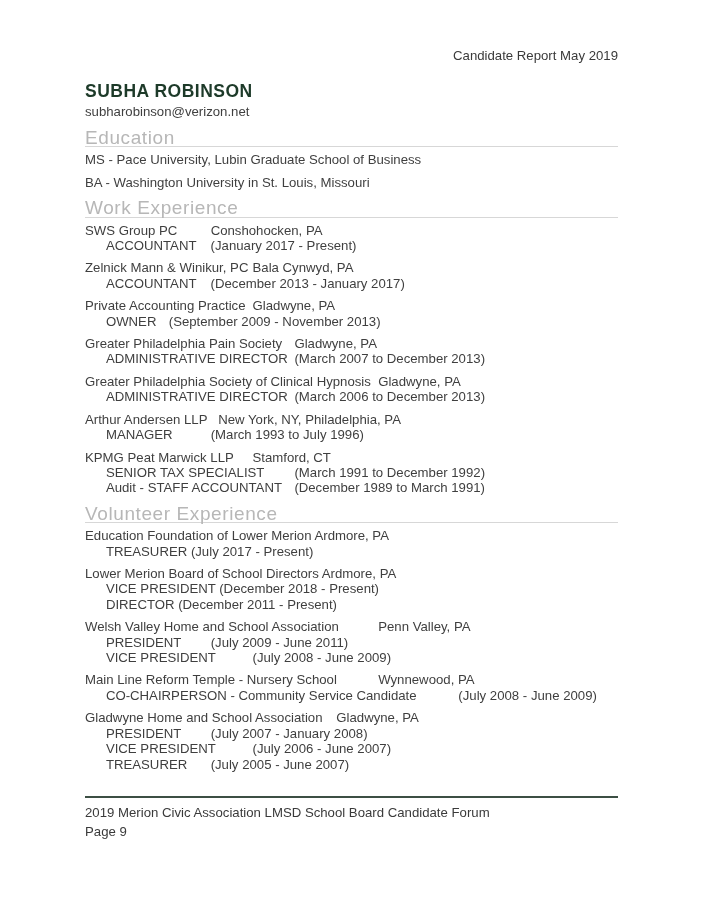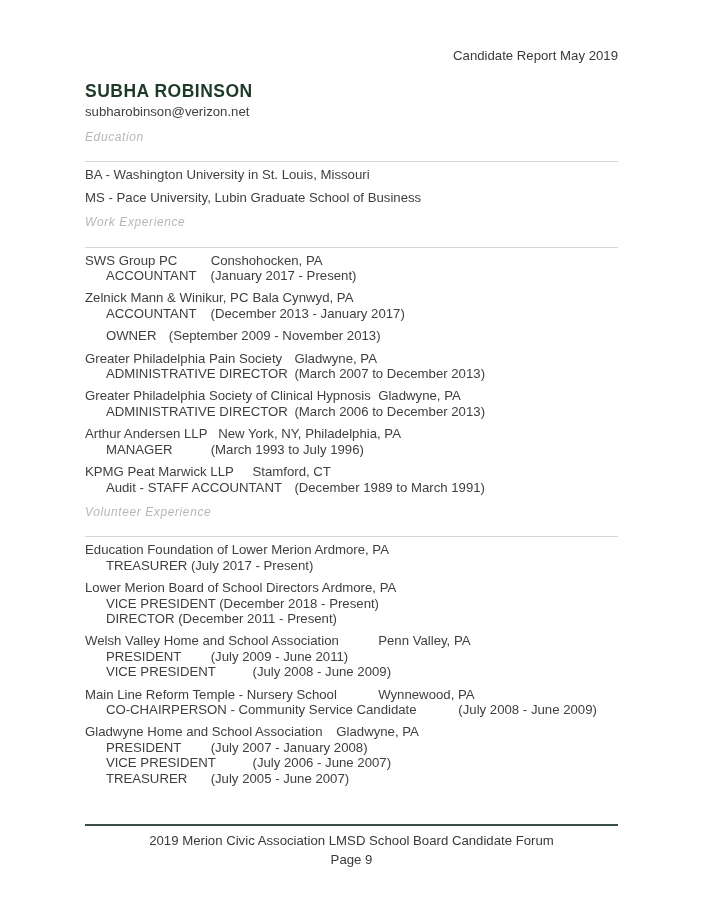--- a/index.html
+++ b/index.html
@@ -21,83 +21,84 @@
   .report-title{
     font-size:13.2px;line-height:15.4px;text-align:right;color:#3a3a3a;
   }
   .name{
     margin-top:18px;font-size:17.5px;line-height:21px;font-weight:bold;
     letter-spacing:0.5px;color:var(--accent);
   }
   .email{margin-top:2px;font-size:13.2px;line-height:15.4px;}
   .section{margin-top:10px;}
   .sec-title{
-    font-size:12px;line-height:15.5px;color:var(--sec-text);
+    font-size:19px;line-height:15.5px;color:var(--sec-text);
     letter-spacing:0.6px;font-weight:400;
-    padding-bottom:16px;border-bottom:1px solid var(--sec-rule);
+    padding-bottom:1px;border-bottom:1px solid var(--sec-rule);
     margin:0 0 5px 0;
-    font-style:italic;
   }
   .entry{margin-bottom:7px;}
   .tl{
     font-size:13.2px;line-height:15.4px;white-space:pre-wrap;
   }
   .tl.ind{padding-left:20.9px;}
   .footer{
-    position:absolute;left:85px;right:82px;top:824px;
-    text-align:center;font-size:13.2px;line-height:15.4px;color:#3a3a3a;
+    position:absolute;left:85px;right:82px;top:796px;
+    text-align:left;font-size:13.2px;line-height:15.4px;color:#3a3a3a;
   }
   .footer-rule{height:2px;background:var(--footer-rule);margin-bottom:7px;}
   .footer-page{margin-top:4px;}
 </style>
 </head>
 <body>
 
 <div class="page">
   <div class="report-title">Candidate Report May 2019</div>
   <div class="name">SUBHA ROBINSON</div>
   <div class="email">subharobinson@verizon.net</div>
 
   <div id="sections">
       <div class="section">
         <div class="sec-title">Education</div>
         <div class="entry">
-          <div class="tl"><span class="seg">BA - Washington University in St. Louis, Missouri</span></div>
+          <div class="tl"><span class="seg">MS - Pace University, Lubin Graduate School of Business</span></div>
         </div>
         <div class="entry">
-          <div class="tl"><span class="seg">MS - Pace University, Lubin Graduate School of Business</span></div>
+          <div class="tl"><span class="seg">BA - Washington University in St. Louis, Missouri</span></div>
         </div>
       </div>
       <div class="section">
         <div class="sec-title">Work Experience</div>
         <div class="entry">
           <div class="tl"><span class="seg">SWS Group PC</span><span class="seg" style="margin-left: 33.3px;">Conshohocken, PA</span></div>
           <div class="tl ind"><span class="seg">ACCOUNTANT</span><span class="seg" style="margin-left: 14.1px;">(January 2017 - Present)</span></div>
         </div>
         <div class="entry">
           <div class="tl"><span class="seg">Zelnick Mann &amp; Winikur, PC</span><span class="seg" style="margin-left: 4.1px;">Bala Cynwyd, PA</span></div>
           <div class="tl ind"><span class="seg">ACCOUNTANT</span><span class="seg" style="margin-left: 14.1px;">(December 2013 - January 2017)</span></div>
         </div>
         <div class="entry">
+          <div class="tl"><span class="seg">Private Accounting Practice</span><span class="seg" style="margin-left: 7px;">Gladwyne, PA</span></div>
           <div class="tl ind"><span class="seg">OWNER</span><span class="seg" style="margin-left: 12.3px;">(September 2009 - November 2013)</span></div>
         </div>
         <div class="entry">
           <div class="tl"><span class="seg">Greater Philadelphia Pain Society</span><span class="seg" style="margin-left: 12.2px;">Gladwyne, PA</span></div>
           <div class="tl ind"><span class="seg">ADMINISTRATIVE DIRECTOR</span><span class="seg" style="margin-left: 6.6px;">(March 2007 to December 2013)</span></div>
         </div>
         <div class="entry">
           <div class="tl"><span class="seg">Greater Philadelphia Society of Clinical Hypnosis</span><span class="seg" style="margin-left: 7.3px;">Gladwyne, PA</span></div>
           <div class="tl ind"><span class="seg">ADMINISTRATIVE DIRECTOR</span><span class="seg" style="margin-left: 6.6px;">(March 2006 to December 2013)</span></div>
         </div>
         <div class="entry">
           <div class="tl"><span class="seg">Arthur Andersen LLP   New York, NY, Philadelphia, PA</span></div>
           <div class="tl ind"><span class="seg">MANAGER</span><span class="seg" style="margin-left: 38.1px;">(March 1993 to July 1996)</span></div>
         </div>
         <div class="entry">
           <div class="tl"><span class="seg">KPMG Peat Marwick LLP</span><span class="seg" style="margin-left: 18.7px;">Stamford, CT</span></div>
+          <div class="tl ind"><span class="seg">SENIOR TAX SPECIALIST</span><span class="seg" style="margin-left: 30px;">(March 1991 to December 1992)</span></div>
           <div class="tl ind"><span class="seg">Audit - STAFF ACCOUNTANT</span><span class="seg" style="margin-left: 12.4px;">(December 1989 to March 1991)</span></div>
         </div>
       </div>
       <div class="section">
         <div class="sec-title">Volunteer Experience</div>
         <div class="entry">
           <div class="tl"><span class="seg">Education Foundation of Lower Merion Ardmore, PA</span></div>
           <div class="tl ind"><span class="seg">TREASURER (July 2017 - Present)</span></div>
         </div>
         <div class="entry">

